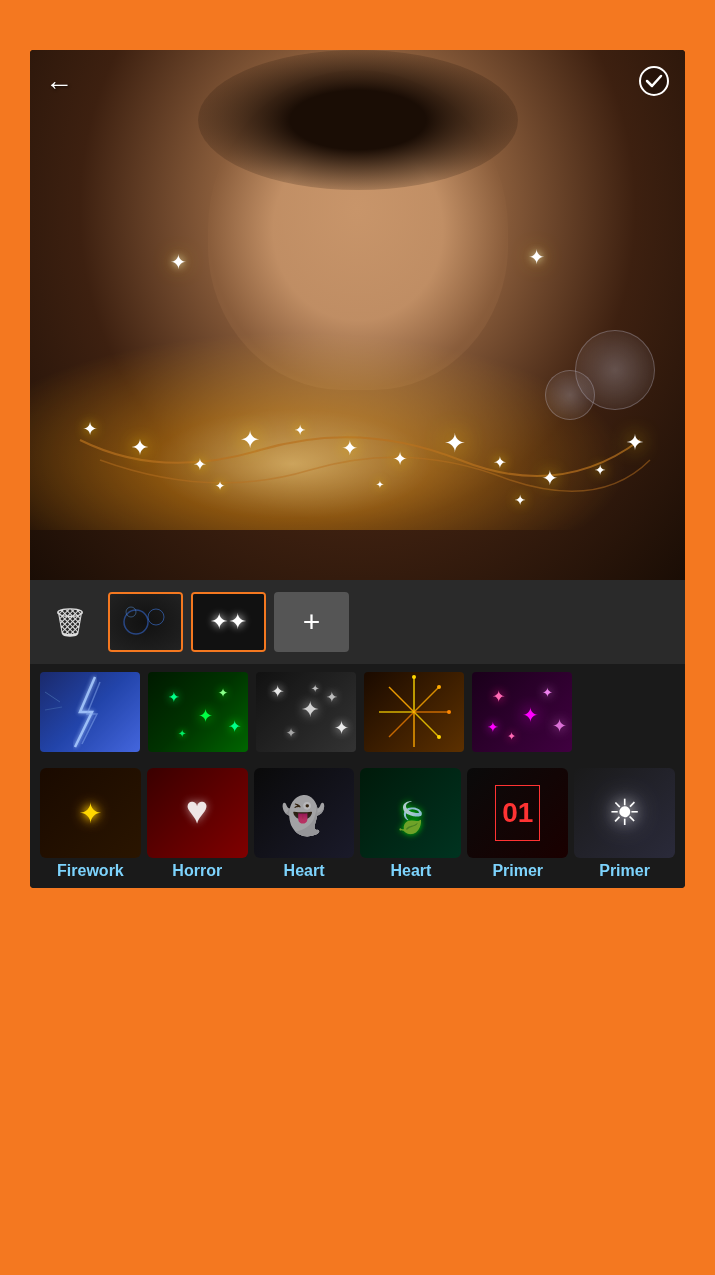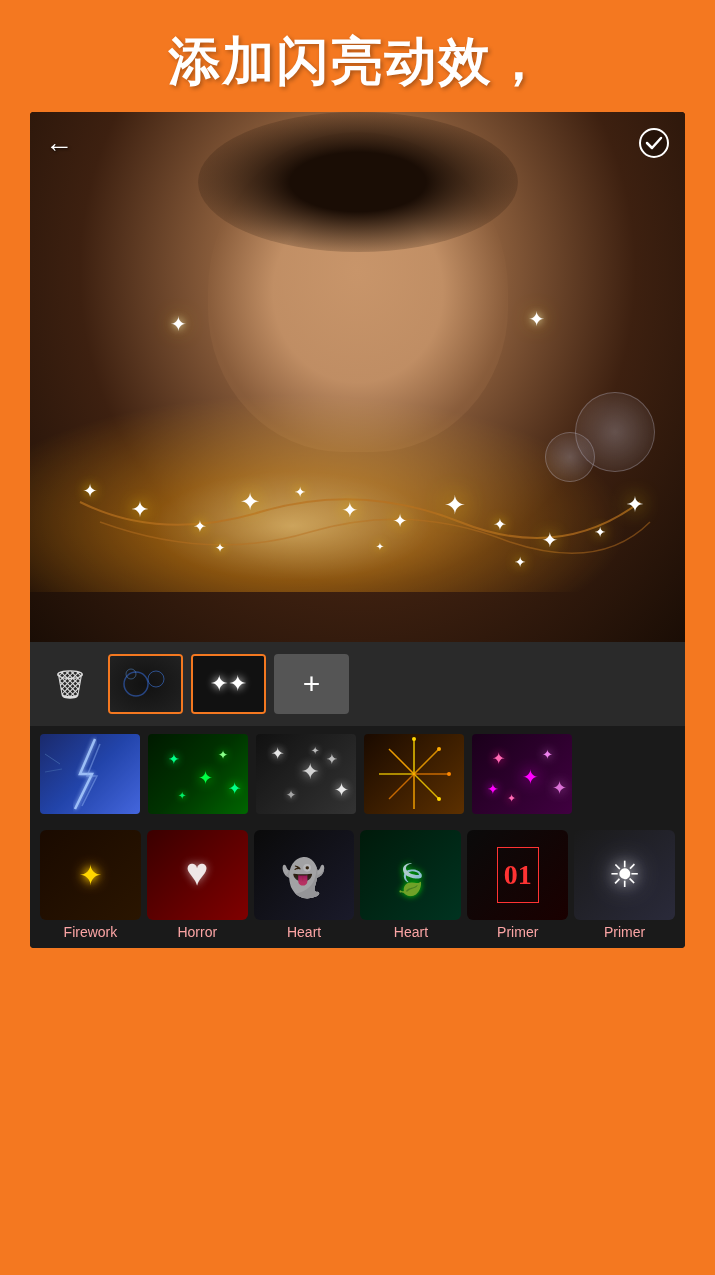--- a/index.html
+++ b/index.html
@@ -247,41 +247,41 @@
       height: 90px;
       border-radius: 6px;
       overflow: hidden;
       position: relative;
       display: flex;
       align-items: center;
       justify-content: center;
     }
 
     .effect-label-labeled {
-      color: #fca5a5;
-      font-size: 14px;
+      color: #7dd3fc;
+      font-size: 16px;
       margin-top: 4px;
+      font-weight: bold;
     }
 
     
     .numbers-display {
       color: #ff3333;
       font-size: 28px;
-      font-family: Liberation Serif, serif;
+      font-family: Liberation Sans, sans-serif;
       font-weight: bold;
       border: 1px solid #ff3333;
       padding: 11px 6px;
     }
   </style>
 </head>
 <body>
 
 <div class="header">
   <div class="header-title">
-    <div>添加闪亮动效，</div>
   </div>
 </div>
 
 <div class="photo-editor-container">
 
   <div class="photo-canvas">
 
     <div class="photo-bg"></div>
 
     <div class="face-sim"></div>

